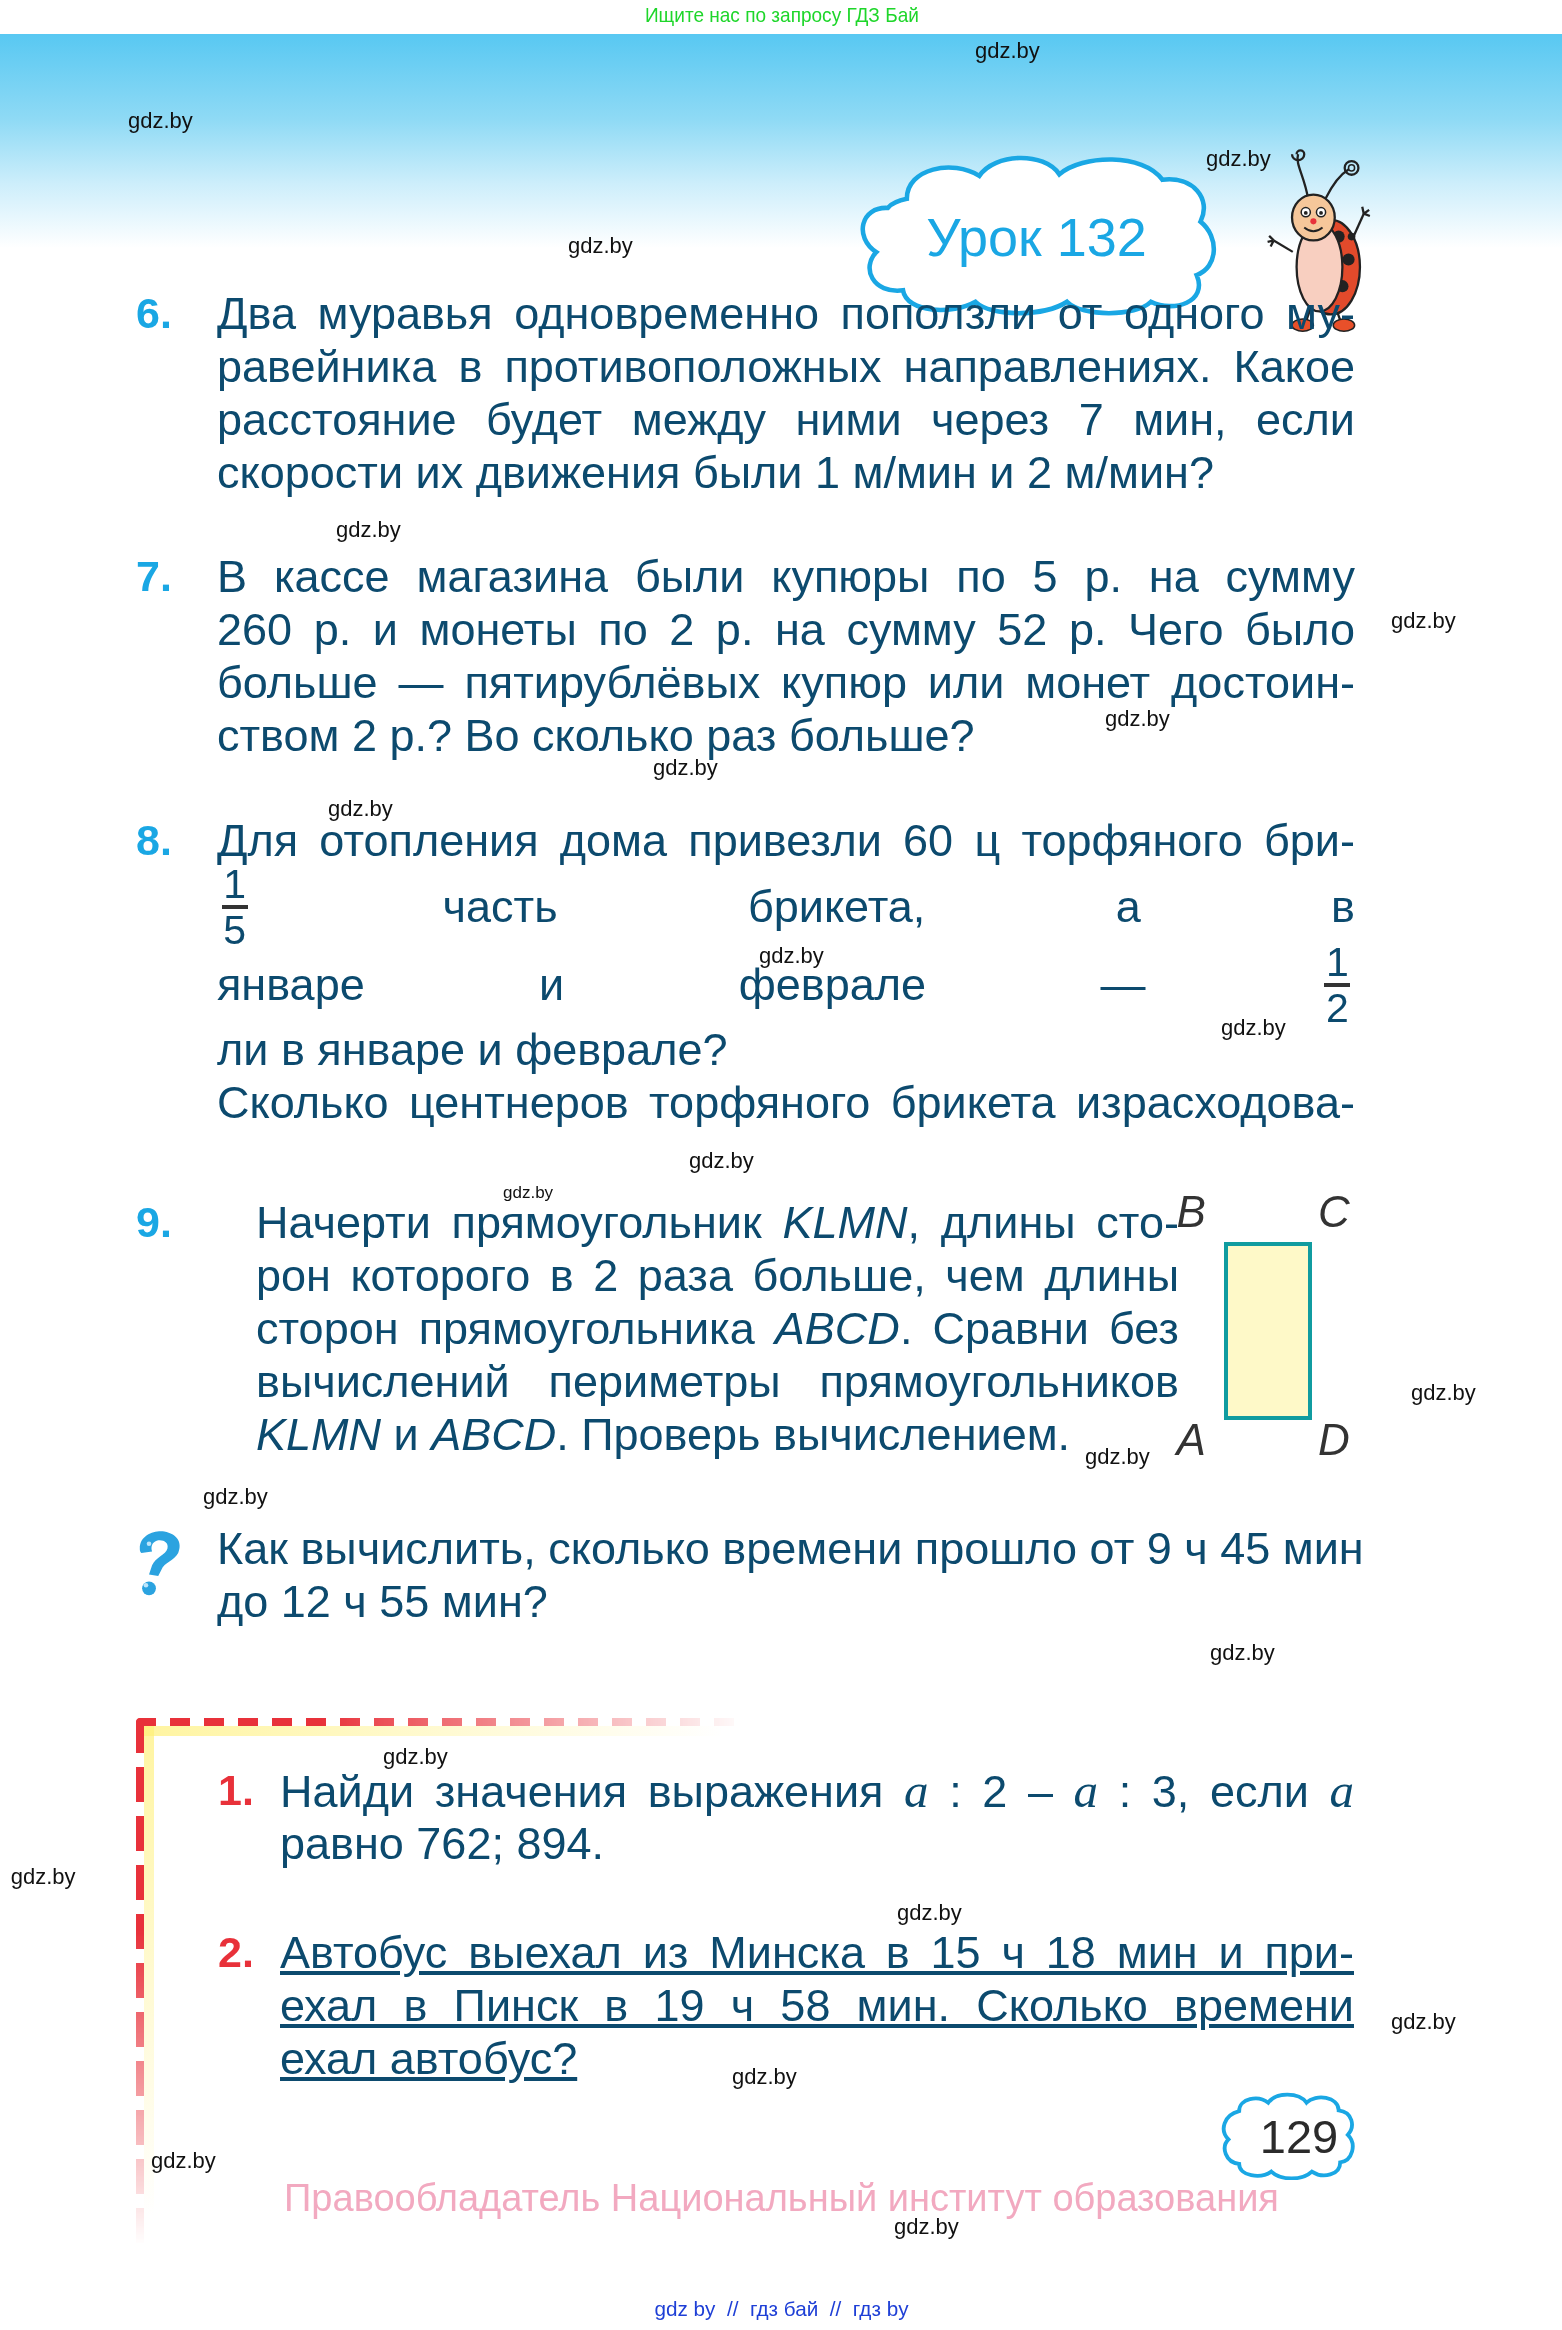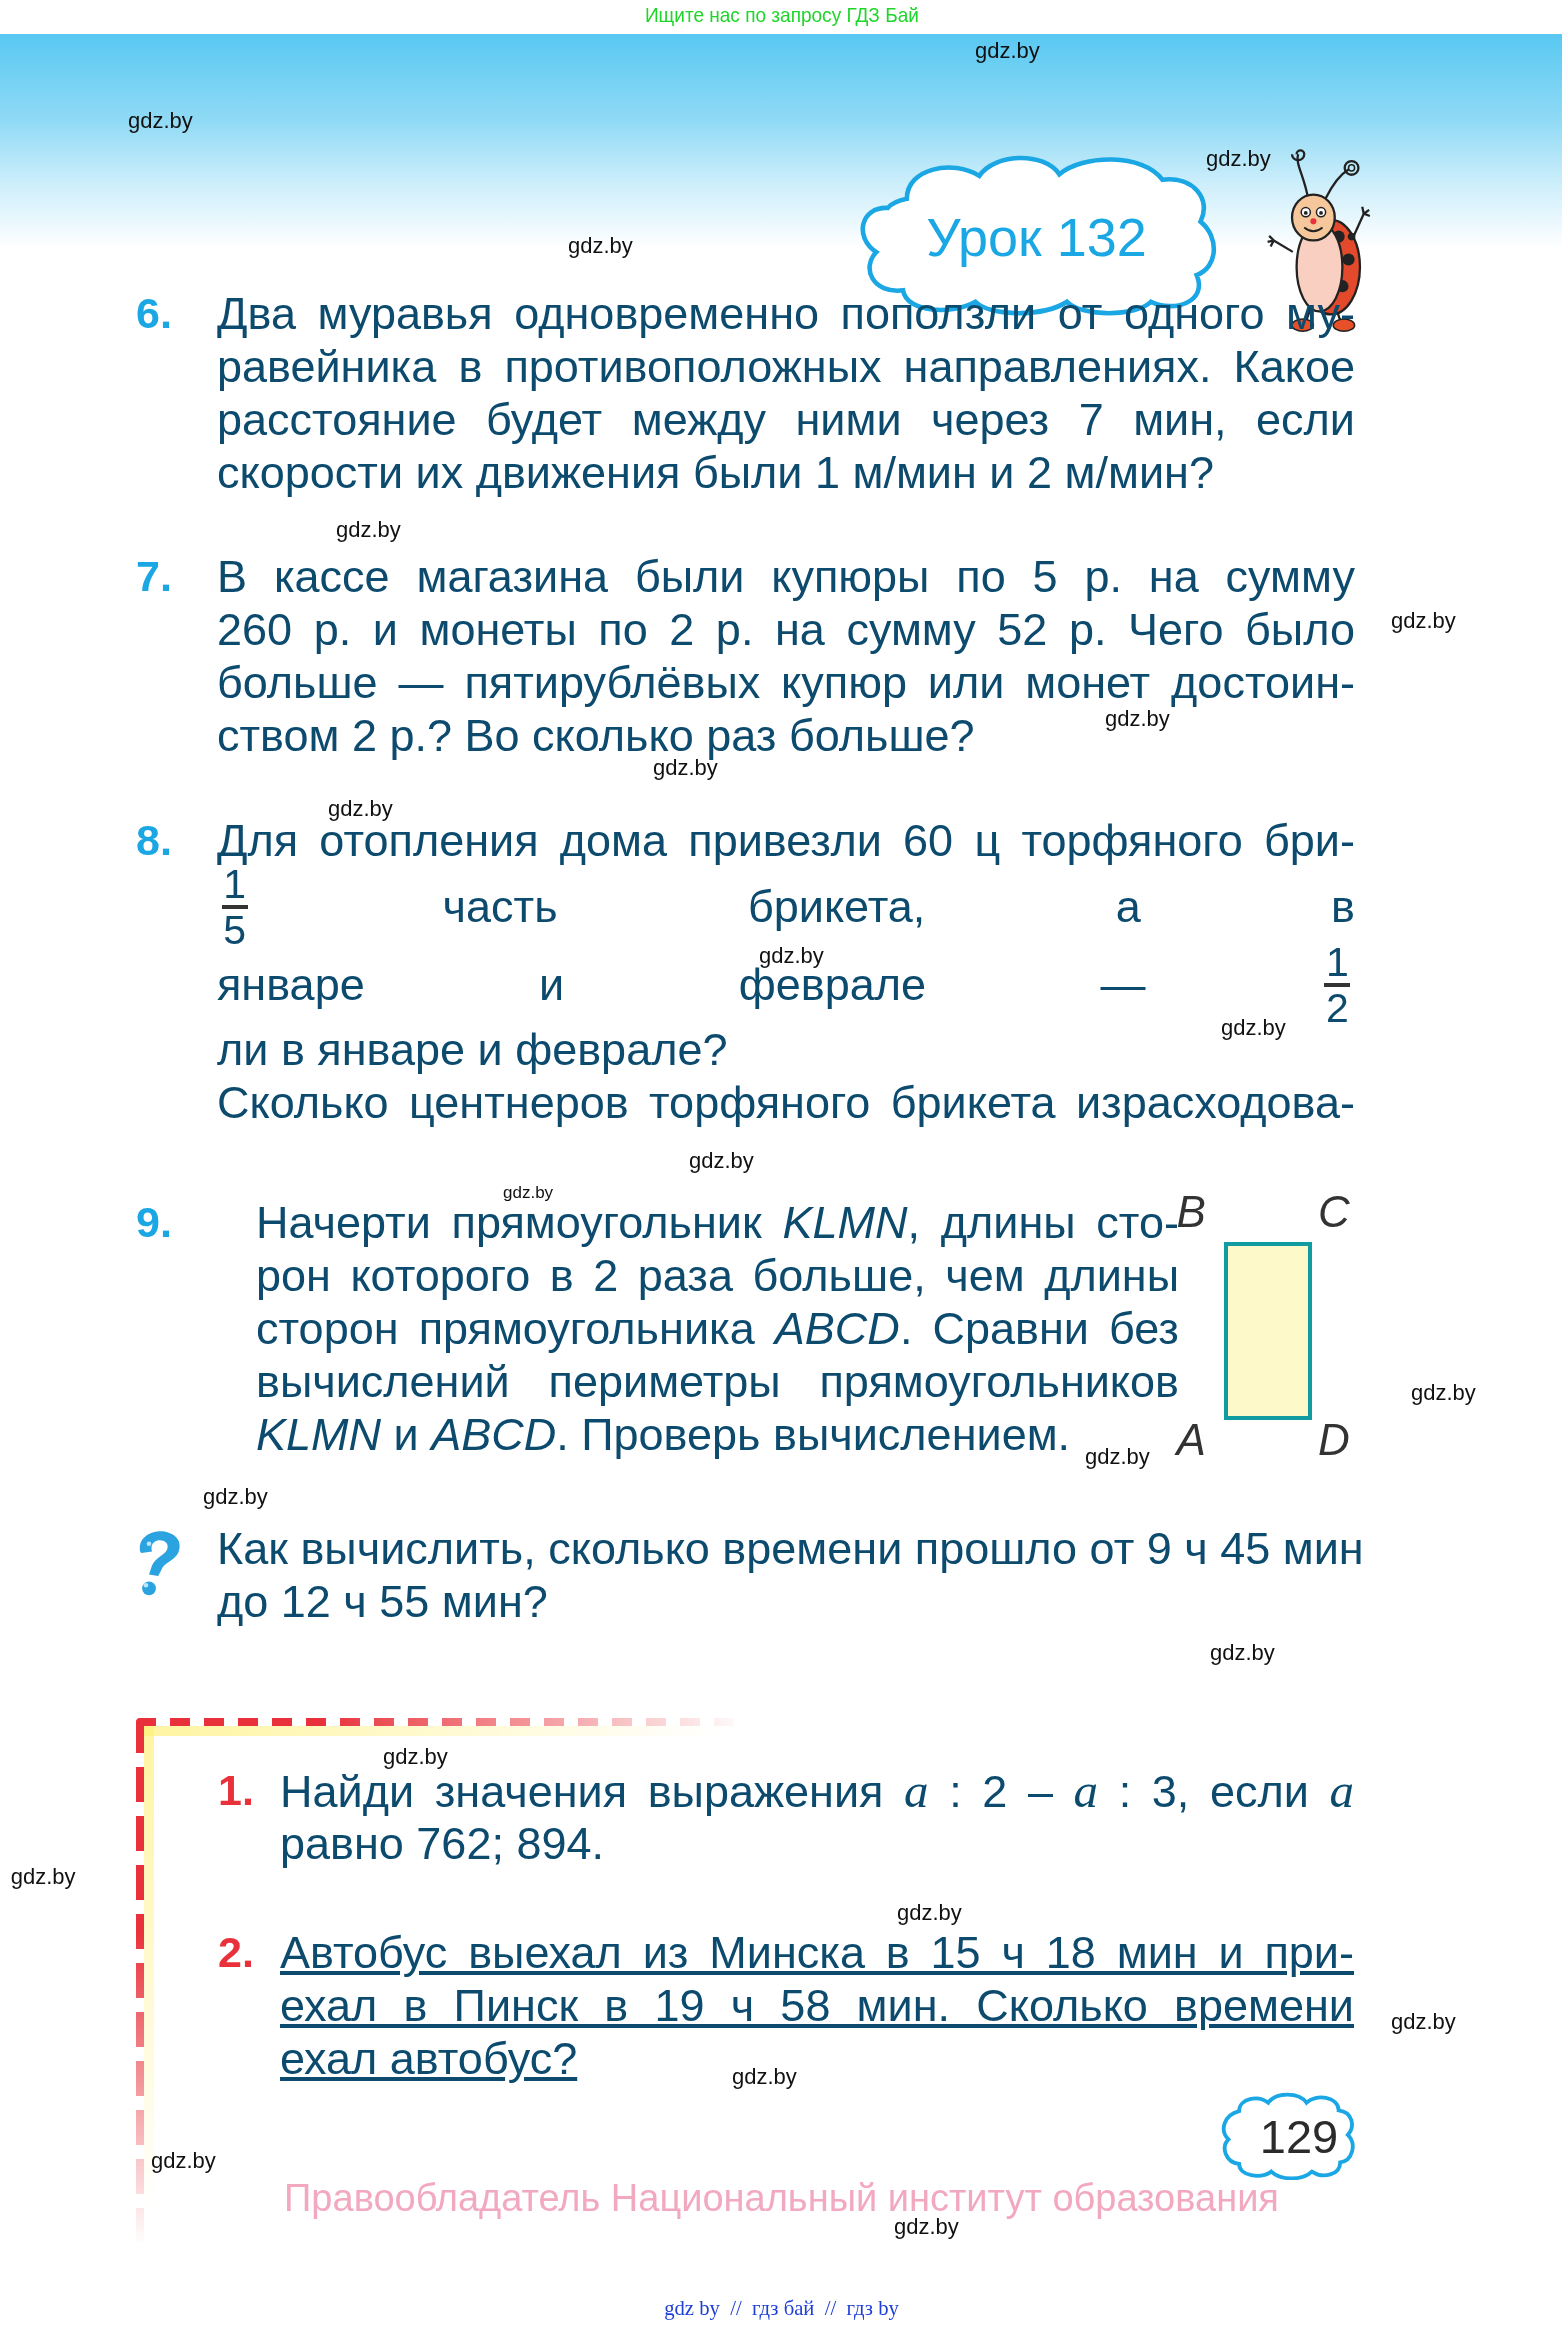--- a/index.html
+++ b/index.html
@@ -96,21 +96,21 @@
     position: absolute; left: 12px; top: 0; width: 100%; height: 100%;
     display: flex; align-items: center; justify-content: center;
     font-size: 47px; color: #2b2b2b;
   }
   .copyright {
     position: absolute; left: 0; top: 2177px; width: 1563px; text-align: center;
     font-size: 38px; color: #f2a9c0;
   }
   .footer {
     position: absolute; left: 0; top: 2297px; width: 1563px; text-align: center;
-    font-size: 20.7px; color: #1e3fd6; font-family: Liberation Serif, serif;
+    font-size: 20.7px; color: #1e3fd6;
   }
 </style>
 </head>
 <body>
 
 <div class="top-banner">
   <span>Ищите нас по запросу ГДЗ Бай</span>
 </div>
 
 <div class="sky"></div>

